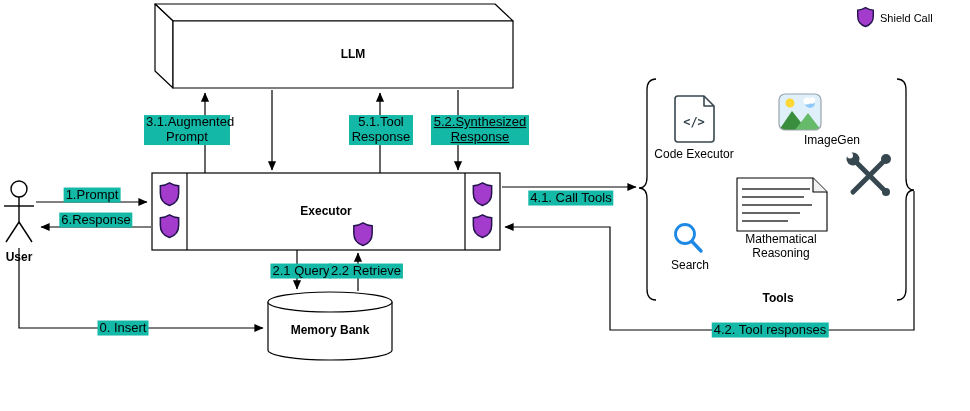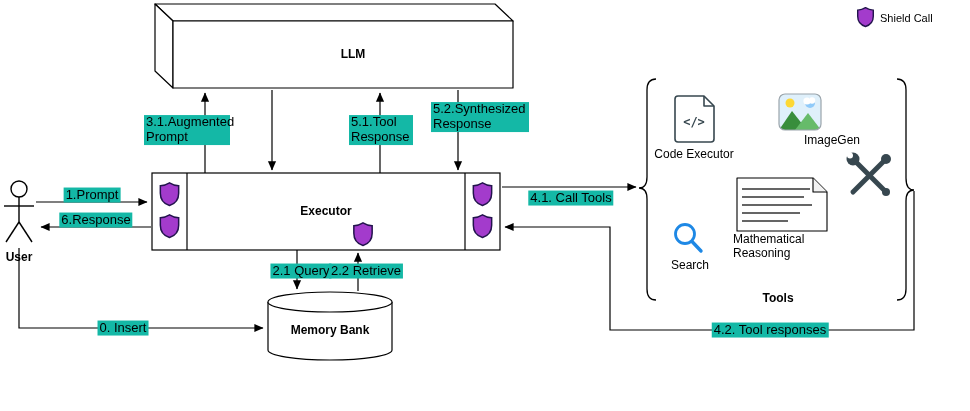--- a/index.html
+++ b/index.html
@@ -1,20 +1,20 @@
 <!DOCTYPE html>
 <html><head>
 <meta charset="utf-8">
 <style>
   * { margin:0; padding:0; box-sizing:border-box; }
   html,body { background:#ffffff; }
   body { font-family:"Liberation Sans","DejaVu Sans",sans-serif; color:#000; }
   .canvas { position:relative; width:970px; height:411px; background:#fff; overflow:hidden; }
   .layer { position:absolute; left:0; top:0; }
-  .lbl { position:absolute; transform:translate(-50%,-50%); text-align:left; white-space:nowrap; line-height:1.15; }
+  .lbl { position:absolute; transform:translate(-50%,-50%); text-align:center; white-space:nowrap; line-height:1.15; }
   .edge { font-size:13px; background:#14b8a6; padding:0 2px; }
   .wrap { white-space:normal; }
   .node { font-size:12px; font-weight:bold; }
   .toollbl { font-size:12px; }
   .title { font-size:15.5px; }
   .legend-lbl { font-size:11px; transform:translate(0,-50%); }
   .mono { font-family:"DejaVu Sans Mono",monospace; }
 </style>
 </head>
 <body>
@@ -132,21 +132,21 @@
   <div class="lbl node" style="left:343px; top:55px;margin-left:10px;">LLM</div>
   <div class="lbl node" style="left:326px; top:212px;">Executor</div>
   <div class="lbl node" style="left:330px; top:331px;">Memory Bank</div>
   <div class="lbl node" style="left:19px; top:258px;">User</div>
 
   <div class="lbl edge" style="left:92px; top:195px;">1.Prompt</div>
   <div class="lbl edge" style="left:96px; top:220px;">6.Response</div>
   <div class="lbl edge" style="left:123px; top:328px;">0. Insert</div>
   <div class="lbl edge wrap" style="left:187px; top:130px; width:86px;">3.1.Augmented Prompt</div>
   <div class="lbl edge wrap" style="left:381px; top:130px; width:64px;">5.1.Tool Response</div>
-  <div class="lbl edge wrap" style="left:480px; top:117px; width:98px;">5.2.Synthesized Response</div>
+  <div class="lbl edge wrap" style="left:480px; top:130px; width:98px;text-decoration:underline;">5.2.Synthesized Response</div>
   <div class="lbl edge" style="left:301px; top:271px;">2.1 Query</div>
   <div class="lbl edge" style="left:366px; top:271px;">2.2 Retrieve</div>
   <div class="lbl edge" style="left:571px; top:198px;">4.1. Call Tools</div>
   <div class="lbl edge" style="left:770px; top:330px;">4.2. Tool responses</div>
 
   <div class="lbl toollbl" style="left:694px; top:155px;">Code Executor</div>
   <div class="lbl toollbl" style="left:800px; top:141px;margin-left:32px;">ImageGen</div>
   <div class="lbl toollbl" style="left:690px; top:266px;">Search</div>
   <div class="lbl toollbl wrap" style="left:781px; top:247px; width:96px;">Mathematical Reasoning</div>
   <div class="lbl node" style="left:778px; top:291px;margin-top:8px;">Tools</div>

